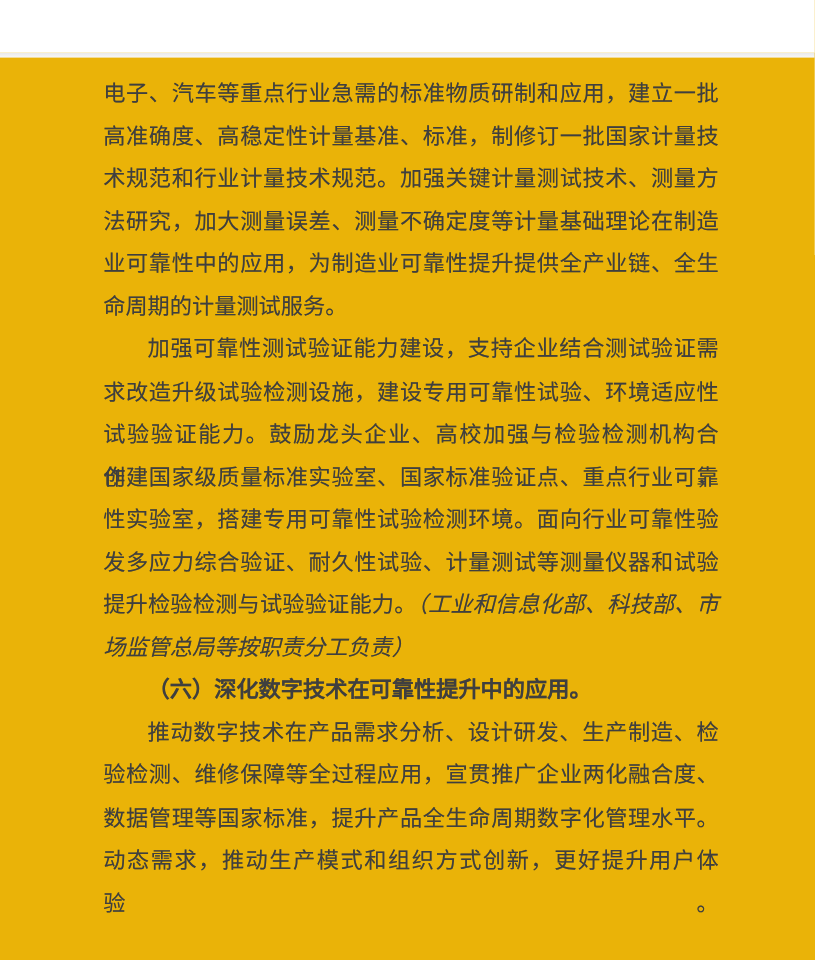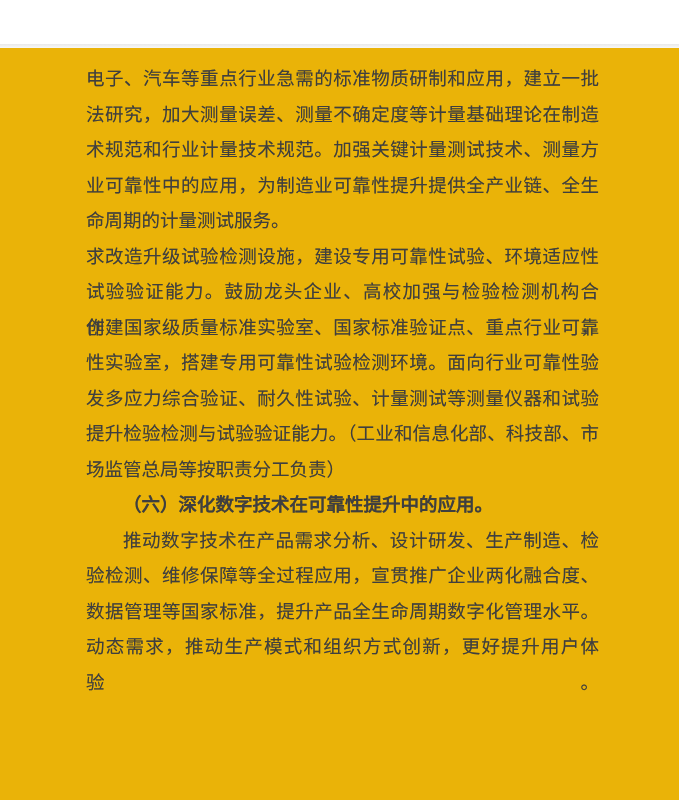--- a/index.html
+++ b/index.html
@@ -40,33 +40,35 @@
     white-space: nowrap;
   }
   .line.justify {
     white-space: normal;
     text-align: justify;
     text-align-last: justify;
     text-justify: inter-character;
   }
   .line.indent { text-indent: 37px; }
   .line.heading { font-weight: bold; }
-  .seg-kai { }
+  .seg-kai { font-style: italic; }
 </style>
 </head>
 <body>
 
 <div class="page" style="background: #eab308; color: rgb(63, 63, 63); margin-top: 44px;">
   <div class="scan-edge-top"></div>
   <div class="doc-body">
       <div class="line justify"><span class="seg-normal">电子、汽车等重点行业急需的标准物质研制和应用，建立一批</span></div>
+      <div class="line justify"><span class="seg-normal">高准确度、高稳定性计量基准、标准，制修订一批国家计量技</span></div>
+      <div class="line justify"><span class="seg-normal">术规范和行业计量技术规范。加强关键计量测试技术、测量方</span></div>
       <div class="line justify"><span class="seg-normal">法研究，加大测量误差、测量不确定度等计量基础理论在制造</span></div>
-      <div class="line justify"><span class="seg-normal">术规范和行业计量技术规范。加强关键计量测试技术、测量方</span></div>
       <div class="line justify"><span class="seg-normal">业可靠性中的应用，为制造业可靠性提升提供全产业链、全生</span></div>
       <div class="line"><span class="seg-normal">命周期的计量测试服务。</span></div>
+      <div class="line justify indent"><span class="seg-normal">加强可靠性测试验证能力建设，支持企业结合测试验证需</span></div>
       <div class="line justify"><span class="seg-normal">求改造升级试验检测设施，建设专用可靠性试验、环境适应性</span></div>
       <div class="line justify"><span class="seg-normal">试验验证能力。鼓励龙头企业、高校加强与检验检测机构合作，</span></div>
       <div class="line justify"><span class="seg-normal">创建国家级质量标准实验室、国家标准验证点、重点行业可靠</span></div>
       <div class="line justify"><span class="seg-normal">性实验室，搭建专用可靠性试验检测环境。面向行业可靠性验</span></div>
       <div class="line justify"><span class="seg-normal">发多应力综合验证、耐久性试验、计量测试等测量仪器和试验</span></div>
       <div class="line justify"><span class="seg-normal">提升检验检测与试验验证能力。</span><span class="seg-kai">（工业和信息化部、科技部、市</span></div>
       <div class="line"><span class="seg-kai">场监管总局等按职责分工负责）</span></div>
       <div class="line indent heading"><span class="seg-normal">（六）深化数字技术在可靠性提升中的应用。</span></div>
       <div class="line justify indent"><span class="seg-normal">推动数字技术在产品需求分析、设计研发、生产制造、检</span></div>
       <div class="line justify"><span class="seg-normal">验检测、维修保障等全过程应用，宣贯推广企业两化融合度、</span></div>

